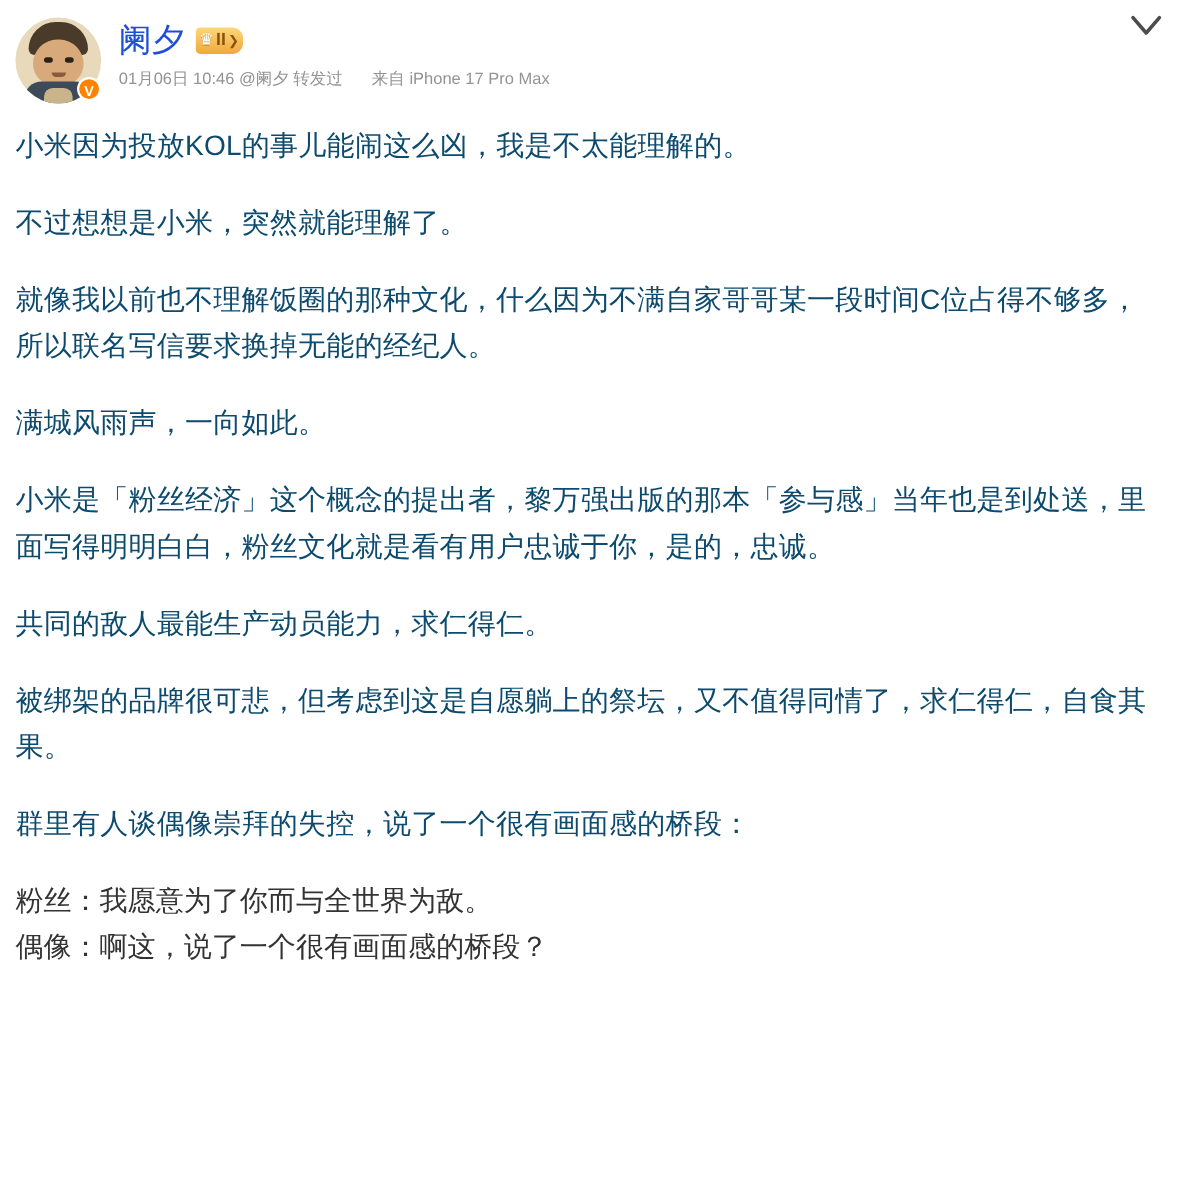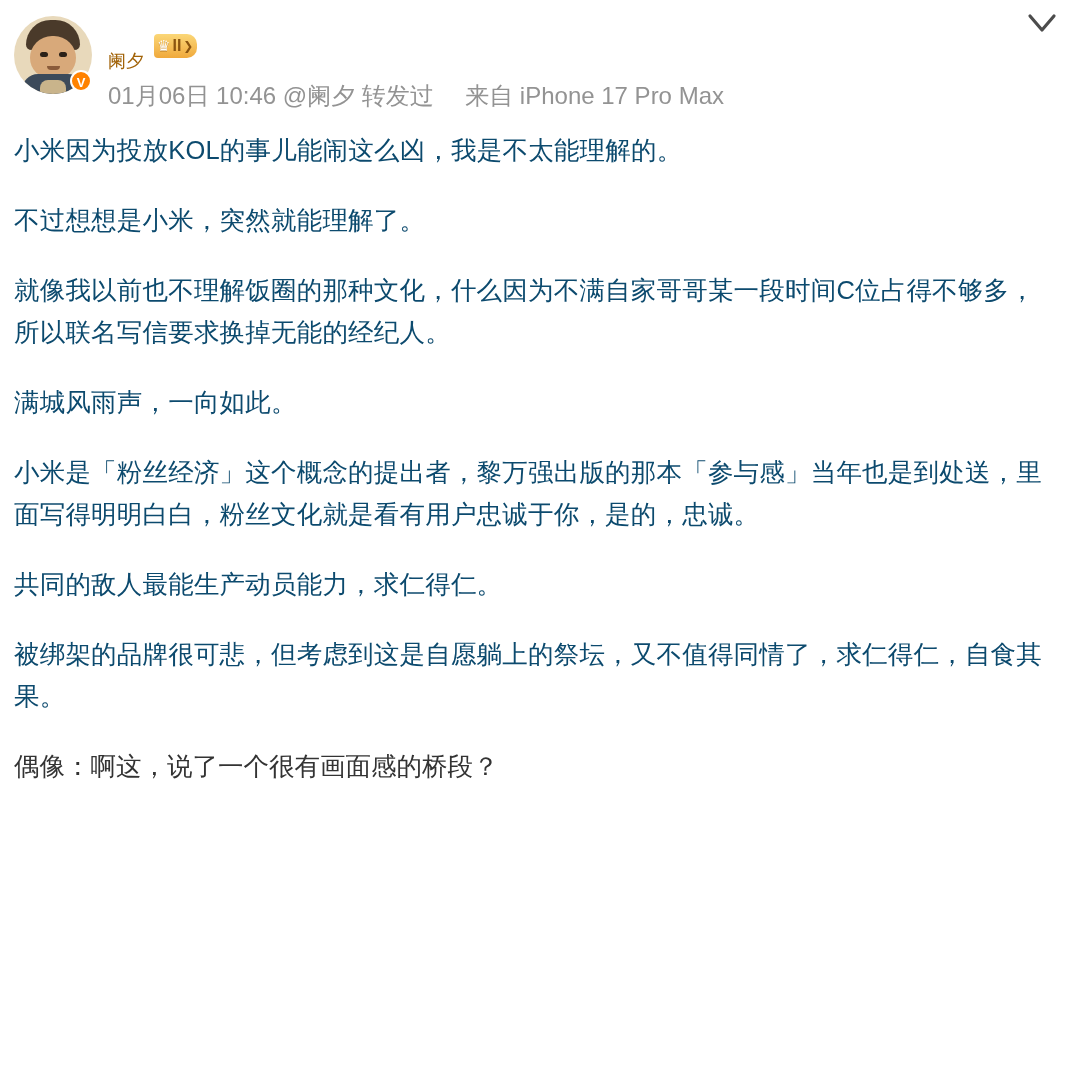--- a/index.html
+++ b/index.html
@@ -122,24 +122,23 @@
     flex: 1 1 auto;
     min-width: 0;
     padding-top: 4px;
   }
   .name-row {
     display: flex;
     align-items: center;
     gap: 10px;
   }
   .username {
-    font-size: 18px;
-    color: #a16207;
+    font-size: 30px;
+    color: #1d4ed8;
     line-height: 1.1;
-    margin-top: 32px;
   }
   .crown-badge {
     display: inline-flex;
     align-items: center;
     height: 24px;
     padding: 0 4px 0 3px;
     background: linear-gradient(180deg,#fbd778 0%, #f0a93c 100%);
     border-radius: 4px 10px 10px 4px;
     color: #7a4a10;
     font-size: 14px;
@@ -156,21 +155,21 @@
     font-weight: bold;
     color: #8a5410;
   }
   .crown-arrow {
     font-size: 12px;
     color: #8a5410;
   }
 
   .meta-row {
     margin-top: 10px;
-    font-size: 24px;
+    font-size: 15px;
     color: #939393;
     line-height: 1.2;
     white-space: nowrap;
   }
   .meta-row .at {
     color: #939393;
   }
   .meta-row .sep {
     display: inline-block;
     width: 18px;
@@ -256,19 +255,21 @@
   </div>
 
   <div class="content">
     <p class="para">小米因为投放KOL的事儿能闹这么凶，我是不太能理解的。</p>
     <p class="para">不过想想是小米，突然就能理解了。</p>
     <p class="para">就像我以前也不理解饭圈的那种文化，什么因为不满自家哥哥某一段时间C位占得不够多，所以联名写信要求换掉无能的经纪人。</p>
     <p class="para">满城风雨声，一向如此。</p>
     <p class="para">小米是「粉丝经济」这个概念的提出者，黎万强出版的那本「参与感」当年也是到处送，里面写得明明白白，粉丝文化就是看有用户忠诚于你，是的，忠诚。</p>
     <p class="para">共同的敌人最能生产动员能力，求仁得仁。</p>
     <p class="para">被绑架的品牌很可悲，但考虑到这是自愿躺上的祭坛，又不值得同情了，求仁得仁，自食其果。</p>
+    <p class="para">群里有人谈偶像崇拜的失控，说了一个很有画面感的桥段：</p>
 
     <div class="dialog-block">
+      <p class="dialog-line">粉丝：我愿意为了你而与全世界为敌。</p>
       <p class="dialog-line">偶像：啊这，说了一个很有画面感的桥段？</p>
     </div>
   </div>
 
 </div>
 
 </body></html>

